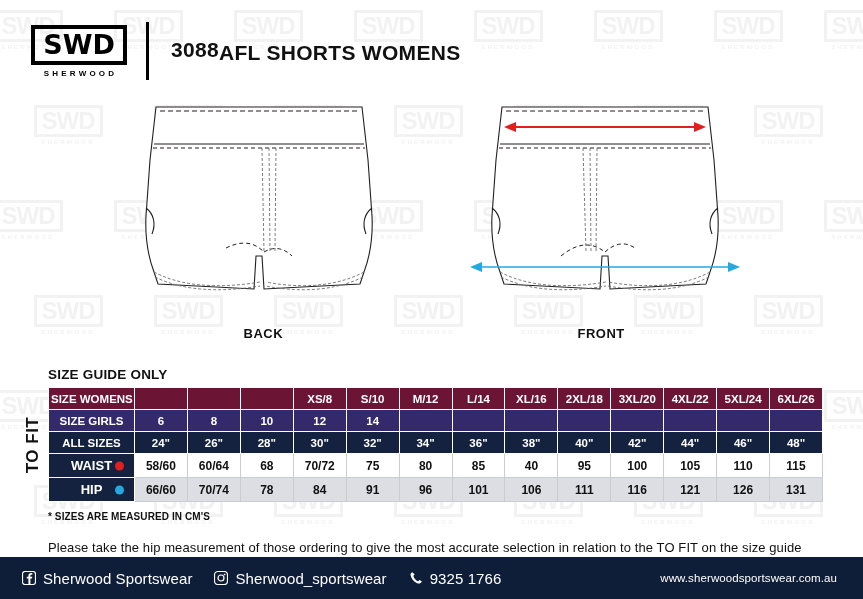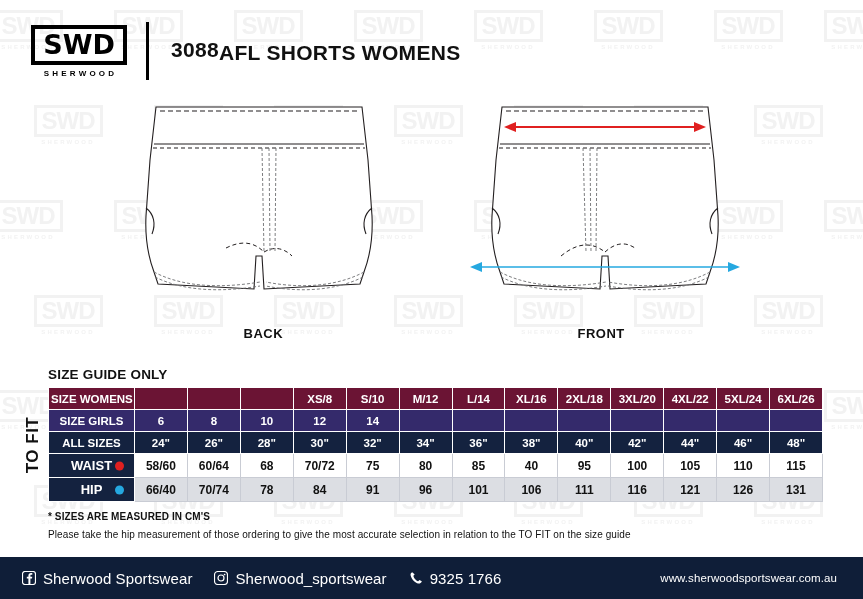--- a/index.html
+++ b/index.html
@@ -214,23 +214,23 @@
 
   
   .notes { padding: 9px 0 0 48px; }
   .note-1 {
     font-size: 10px;
     font-weight: bold;
     color: #111;
     letter-spacing: 0.1px;
   }
   .note-2 {
-    font-size: 10px;
-    color: #111;
-    margin-top: 7px;
+    font-size: 13px;
+    color: #111;
+    margin-top: 18px;
     letter-spacing: 0.1px;
   }
 
   
   .footer {
     position: absolute;
     left: 0; bottom: 0;
     width: 863px;
     height: 42px;
     background: #0f1e38;
@@ -490,21 +490,21 @@
             <td>100</td>
             <td>105</td>
             <td>110</td>
             <td>115</td>
           </tr>
         <tr class="r-hip">
           <td class="rowlabel">
             <span>HIP</span>
             <span class="dot dot-hip"></span>
           </td>
-        <td>66/40</td>
+        <td>66/60</td>
             <td>70/74</td>
             <td>78</td>
             <td>84</td>
             <td>91</td>
             <td>96</td>
             <td>101</td>
             <td>106</td>
             <td>111</td>
             <td>116</td>
             <td>121</td>

